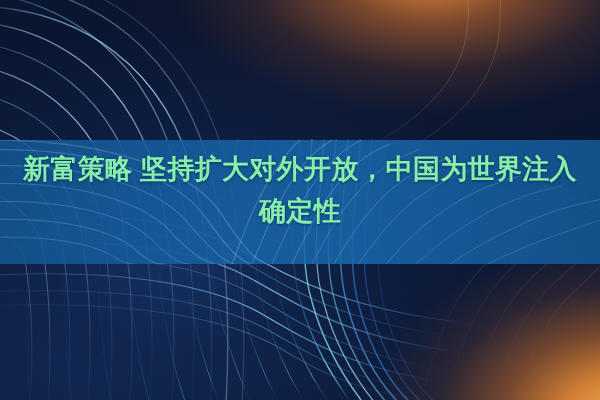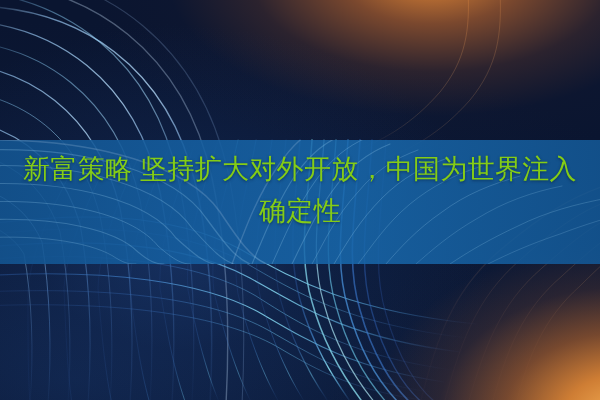--- a/index.html
+++ b/index.html
@@ -95,23 +95,23 @@
     position: absolute;
     left: 0;
     right: 0;
     top: 140px;
     height: 100px;
     display: flex;
     flex-direction: column;
     align-items: center;
     justify-content: center;
     text-align: center;
-    color: #84cc16;
+    color: #86efac;
     font-size: 27px;
-    font-weight: normal;
+    font-weight: bold;
     line-height: 42px;
     letter-spacing: 0.3px;
     text-shadow: 0 1px 3px rgba(4, 22, 48, 0.55);
     padding: 0 12px;
     box-sizing: border-box;
     white-space: pre-line;
   }
 </style>
 </head>
 <body>

